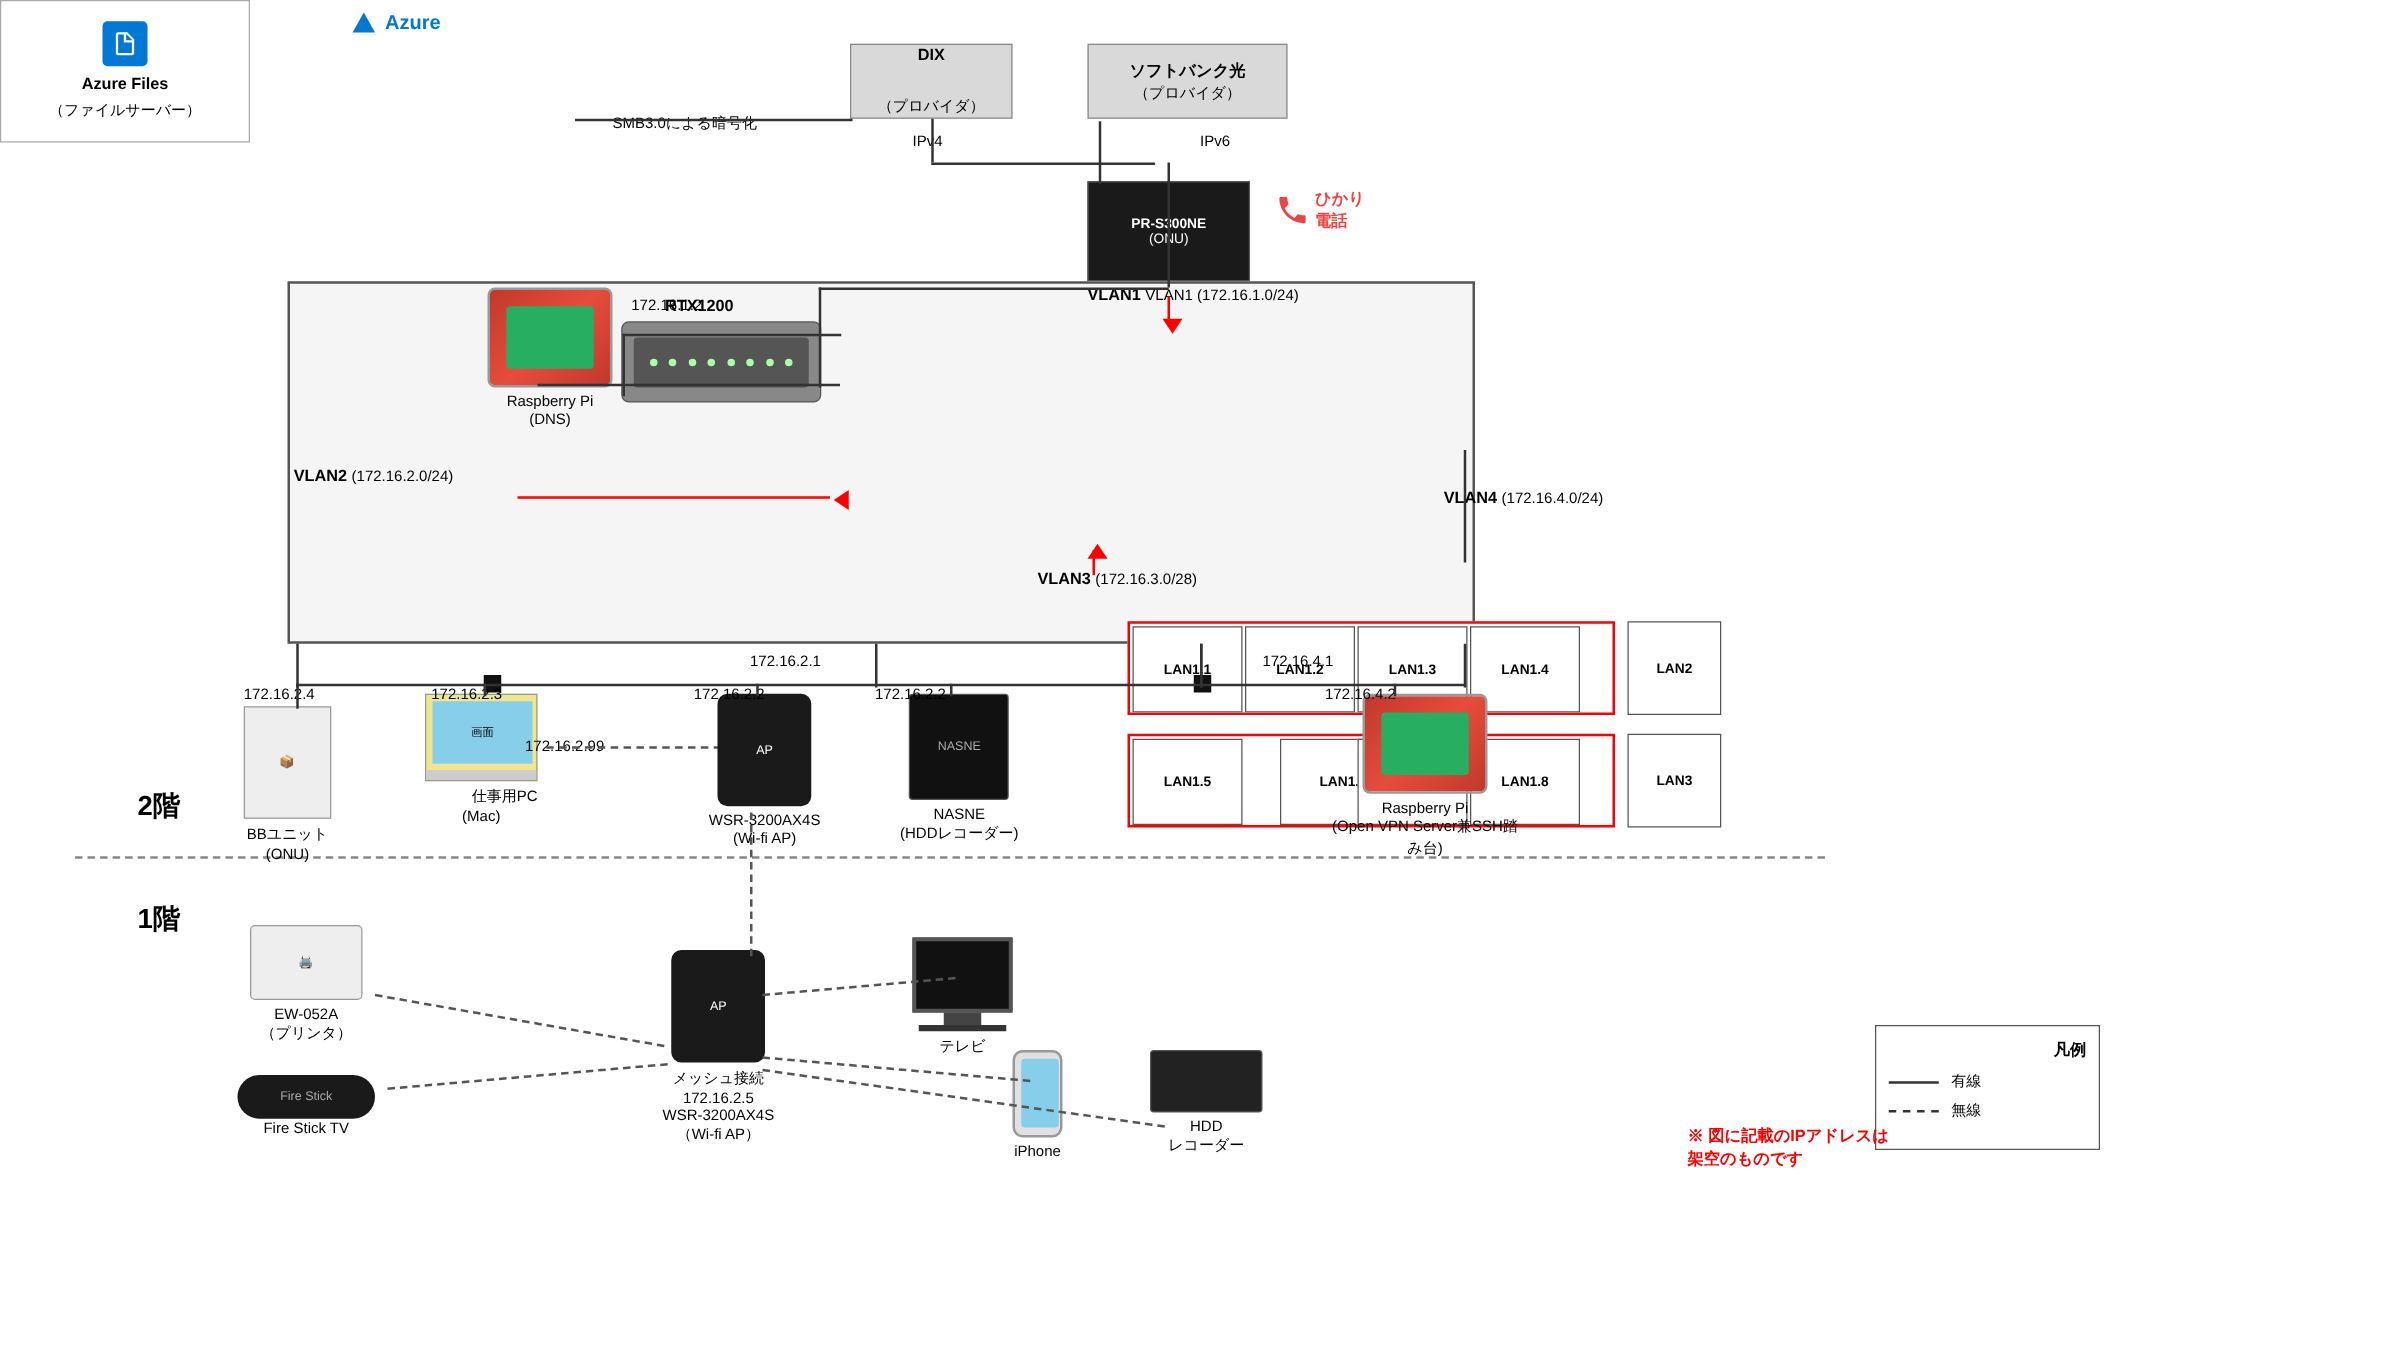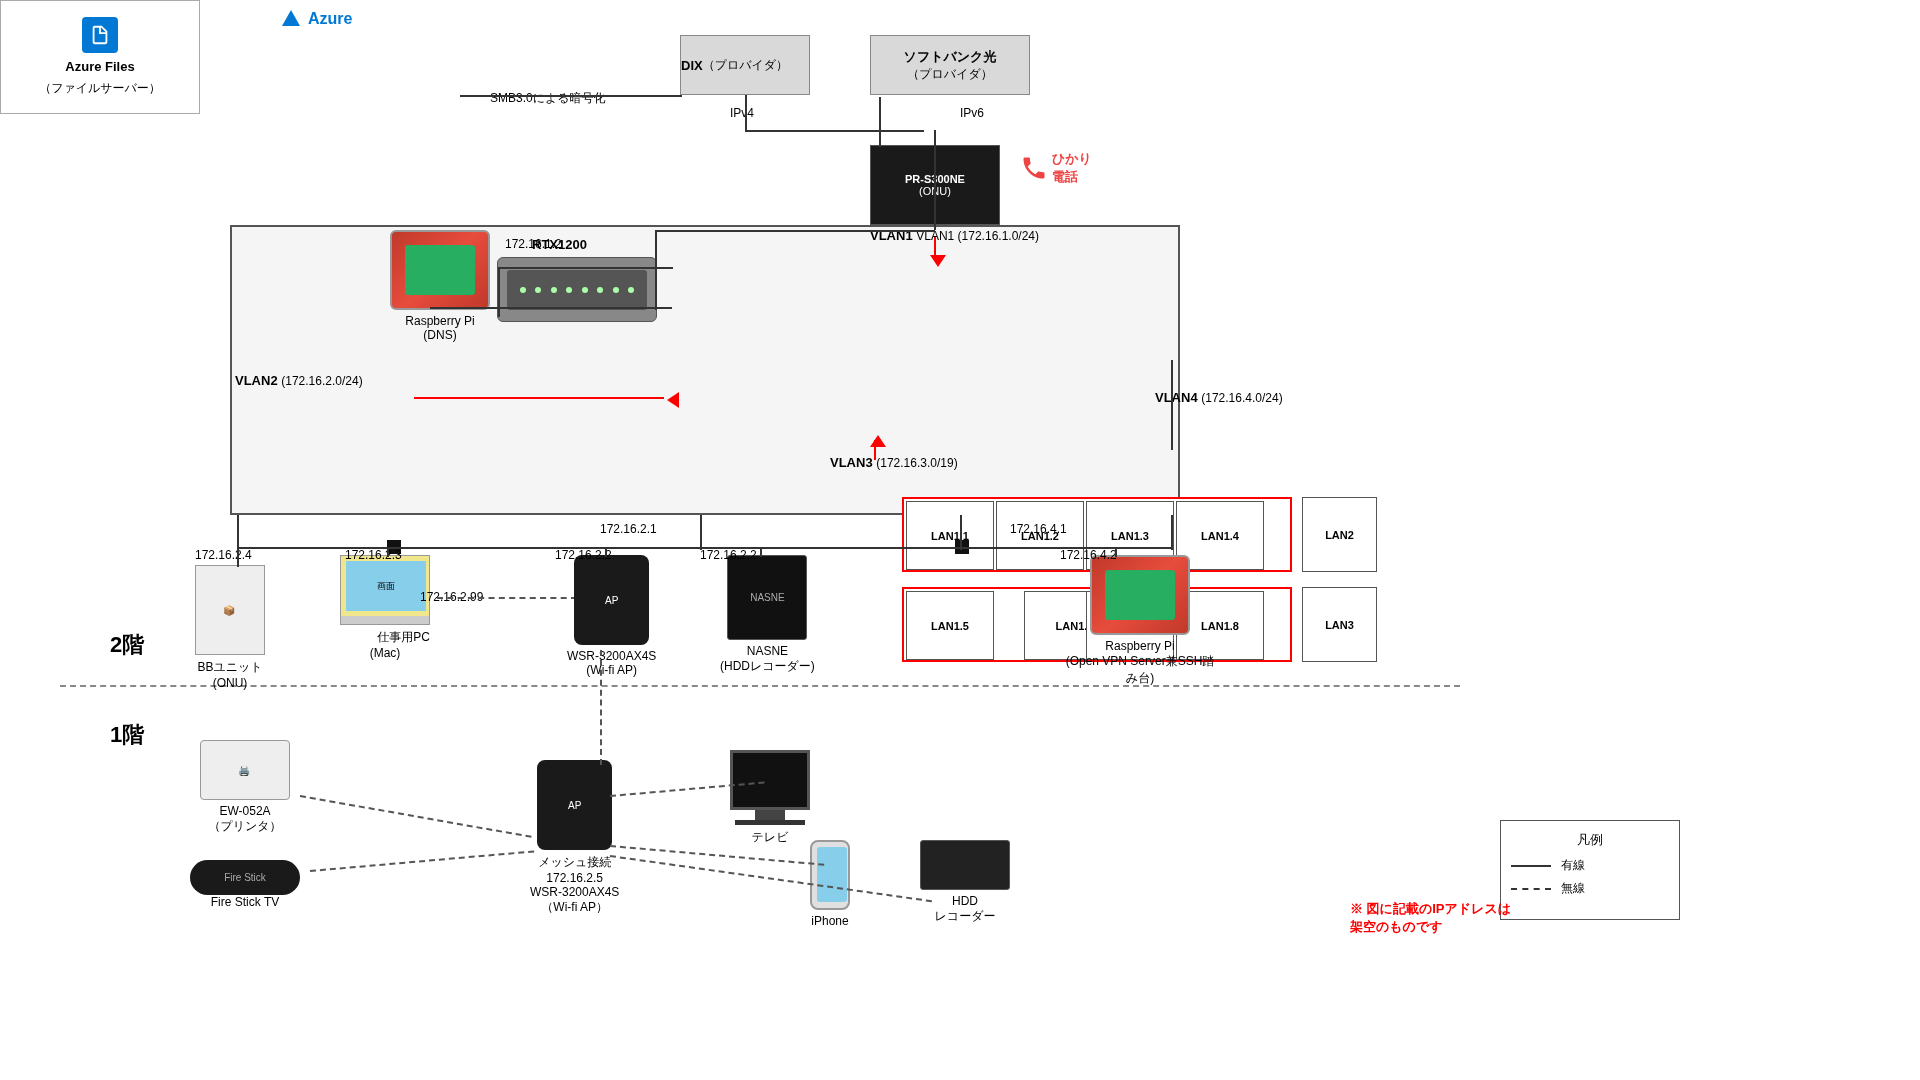--- a/index.html
+++ b/index.html
@@ -34,21 +34,21 @@
       border-radius: 4px;
       display: flex; align-items: center; justify-content: center;
       color: white; font-size: 18px;
     }
     .box-dix {
       position: absolute;
       left: 680px; top: 35px;
       width: 130px; height: 60px;
       border: 1.5px solid #888;
       background: #d9d9d9;
-      display: flex; flex-direction: row; align-items: center; justify-content: flex-start;
+      display: flex; flex-direction: column; align-items: center; justify-content: space-between;
     }
     .box-softbank {
       position: absolute;
       left: 870px; top: 35px;
       width: 160px; height: 60px;
       border: 1.5px solid #888;
       background: #d9d9d9;
       display: flex; flex-direction: column; align-items: center; justify-content: center;
     }
     .box-onu {
@@ -337,21 +337,21 @@
   <div style="position:absolute;left:235px;top:373px;font-weight:bold;font-size:13px;">
     <span style="font-weight:bold;">VLAN2</span>
     <span style="font-weight:normal;font-size:12px;"> (172.16.2.0/24)</span>
   </div>
 
   <div class="arrow-left" style="left:667px;top:392px;"></div>
   <div class="line-h" style="left:414px;top:397px;width:250px;background:red;"></div>
 
   <div style="position:absolute;left:830px;top:455px;font-weight:bold;font-size:13px;">
     <span style="font-weight:bold;">VLAN3</span>
-    <span style="font-weight:normal;font-size:12px;"> (172.16.3.0/19)</span>
+    <span style="font-weight:normal;font-size:12px;"> (172.16.3.0/28)</span>
   </div>
 
   <div class="arrow-up" style="left:870px;top:435px;"></div>
   <div class="line-v" style="left:874px;top:440px;height:20px;background:red;"></div>
 
   <div style="position:absolute;left:1155px;top:390px;font-weight:bold;font-size:13px;">
     <span style="font-weight:bold;">VLAN4</span>
     <span style="font-weight:normal;font-size:12px;"> (172.16.4.0/24)</span>
   </div>
 
@@ -510,21 +510,21 @@
 
   <div style="position:absolute;left:610px;top:795px;width:155px;height:2px;border-top:2px dashed #555;transform:rotate(-5deg);transform-origin:left center;"></div>
 
   <div style="position:absolute;left:610px;top:845px;width:215px;height:2px;border-top:2px dashed #555;transform:rotate(5deg);transform-origin:left center;"></div>
 
   <div style="position:absolute;left:610px;top:855px;width:325px;height:2px;border-top:2px dashed #555;transform:rotate(8deg);transform-origin:left center;"></div>
 
   <div style="position:absolute;left:600px;top:650px;width:2px;height:115px;border-left:2px dashed #555;"></div>
 
   <div class="legend-box">
-    <div style="font-size:13px;font-weight:normal;margin-bottom:8px;text-align:center;">凡例</div>
+    <div style="font-size:13px;font-weight:bold;margin-bottom:8px;text-align:right;">凡例</div>
     <div style="display:flex;align-items:center;gap:10px;margin-bottom:6px;">
       <div style="width:40px;height:2px;background:#333;"></div>
       <span style="font-size:12px;">有線</span>
     </div>
     <div style="display:flex;align-items:center;gap:10px;">
       <div style="width:40px;height:0;border-top:2px dashed #333;"></div>
       <span style="font-size:12px;">無線</span>
     </div>
   </div>
 

